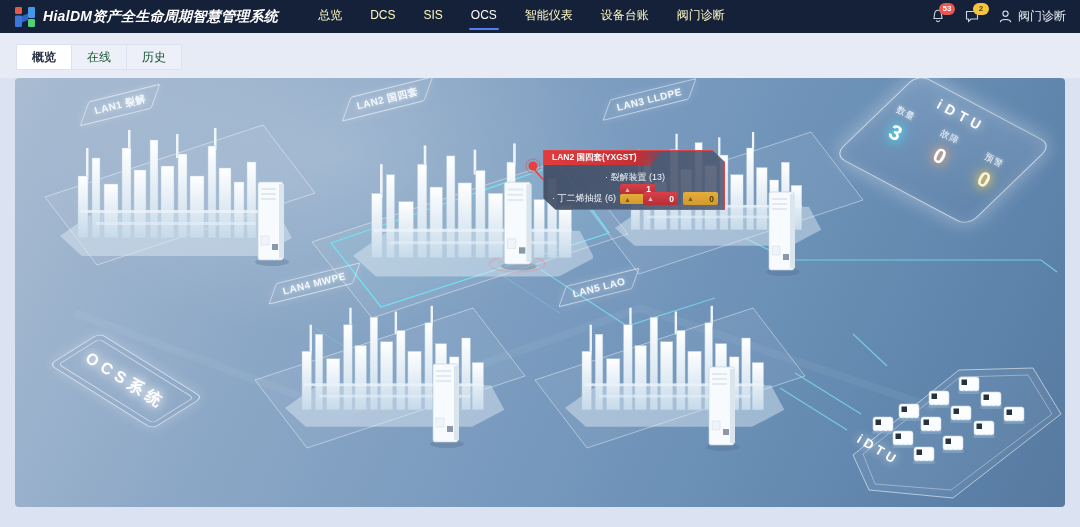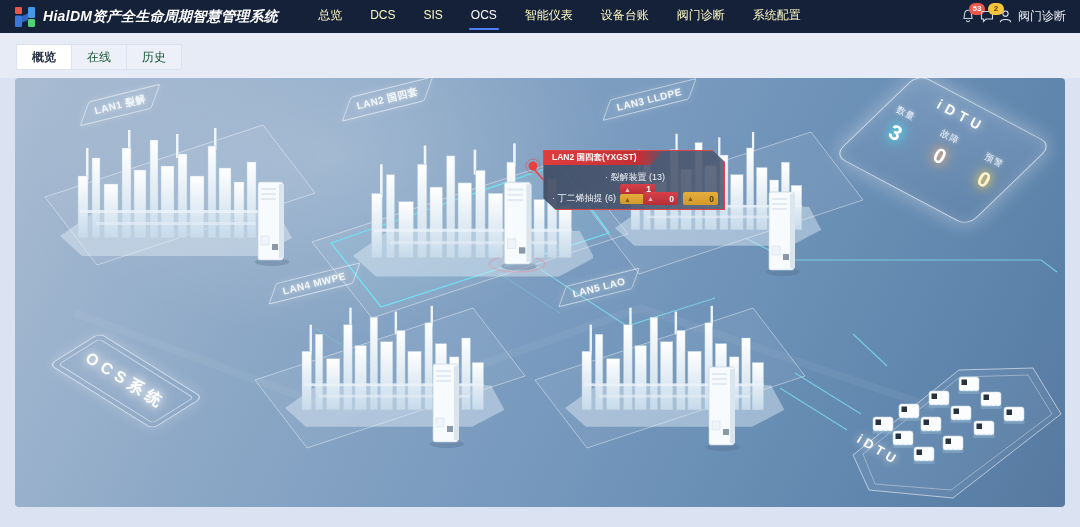--- a/index.html
+++ b/index.html
@@ -7,21 +7,21 @@
   body { font-family:"Liberation Sans","DejaVu Sans",sans-serif; background:#dbe2f2; position:relative; overflow:hidden; }
 
   
   .nav { position:absolute; left:0; top:0; width:1080px; height:33px; background:#152138; display:flex; align-items:center; padding:0 14px 0 14px; z-index:50; }
   .brand { display:flex; align-items:center; gap:7px; }
   .brand-title { color:#fff; font-size:14px; font-weight:bold; font-style:italic; letter-spacing:.3px; white-space:nowrap; }
   .menu { display:flex; align-items:center; margin-left:26px; height:33px; }
   .menu-item { color:#fef9c3; font-size:12px; padding:0 14px; height:33px; line-height:31px; cursor:pointer; position:relative; white-space:nowrap; }
   .menu-item.active { color:#ffffff; }
   .menu-item.active::after { content:""; position:absolute; left:12px; right:12px; bottom:3px; height:2px; background:#4e7df5; border-radius:1px; }
-  .nav-right { margin-left:auto; display:flex; align-items:center; gap:1px; }
+  .nav-right { margin-left:auto; display:flex; align-items:center; gap:16px; }
   .nbadge-wrap { position:relative; width:18px; height:18px; cursor:pointer; }
   .nbadge { position:absolute; top:-5px; left:9px; min-width:16px; height:12px; padding:0 3px; border-radius:7px; background:#f0564c; color:#fff; font-size:8px; line-height:12px; text-align:center; font-weight:bold; }
   .nbadge.yellow { background:#f7c53d; color:#5b4300; }
   .user { display:flex; align-items:center; gap:5px; color:#e8edf6; font-size:12px; cursor:pointer; white-space:nowrap; }
 
   
   .tabbar { position:absolute; left:0; top:33px; width:1080px; height:45px; background:#e7ebf6; }
   .tabs { position:absolute; left:16px; top:11px; display:flex; }
   .tab { height:26px; line-height:24px; padding:0 15px; font-size:12px; color:#14532d; background:#edf0f8; border:1px solid #dcе2ef; border:1px solid #dce2ef; cursor:pointer; }
   .tab + .tab { border-left:none; }
@@ -150,21 +150,20 @@
     <span class="brand-title">HialDM资产全生命周期智慧管理系统</span>
   </div>
   <div class="menu">
     <div class="menu-item">总览</div>
     <div class="menu-item">DCS</div>
     <div class="menu-item">SIS</div>
     <div class="menu-item active">OCS</div>
     <div class="menu-item">智能仪表</div>
     <div class="menu-item">设备台账</div>
     <div class="menu-item">阀门诊断</div>
-    <div class="menu-item">系统配置</div>
   </div>
   <div class="nav-right">
     <div class="nbadge-wrap">
       <svg width="16" height="16" viewBox="0 0 16 16">
         <path d="M8 2.2 C5.6 2.2 4.6 4.2 4.5 6.5 L4 10.5 H12 L11.5 6.5 C11.4 4.2 10.4 2.2 8 2.2 Z" fill="none" stroke="#ccd4e2" stroke-width="1.1"></path>
         <path d="M6.5 12.2 a1.5 1.5 0 0 0 3 0" fill="none" stroke="#ccd4e2" stroke-width="1.1"></path>
       </svg>
       <span class="nbadge">53</span>
     </div>
     <div class="nbadge-wrap">

